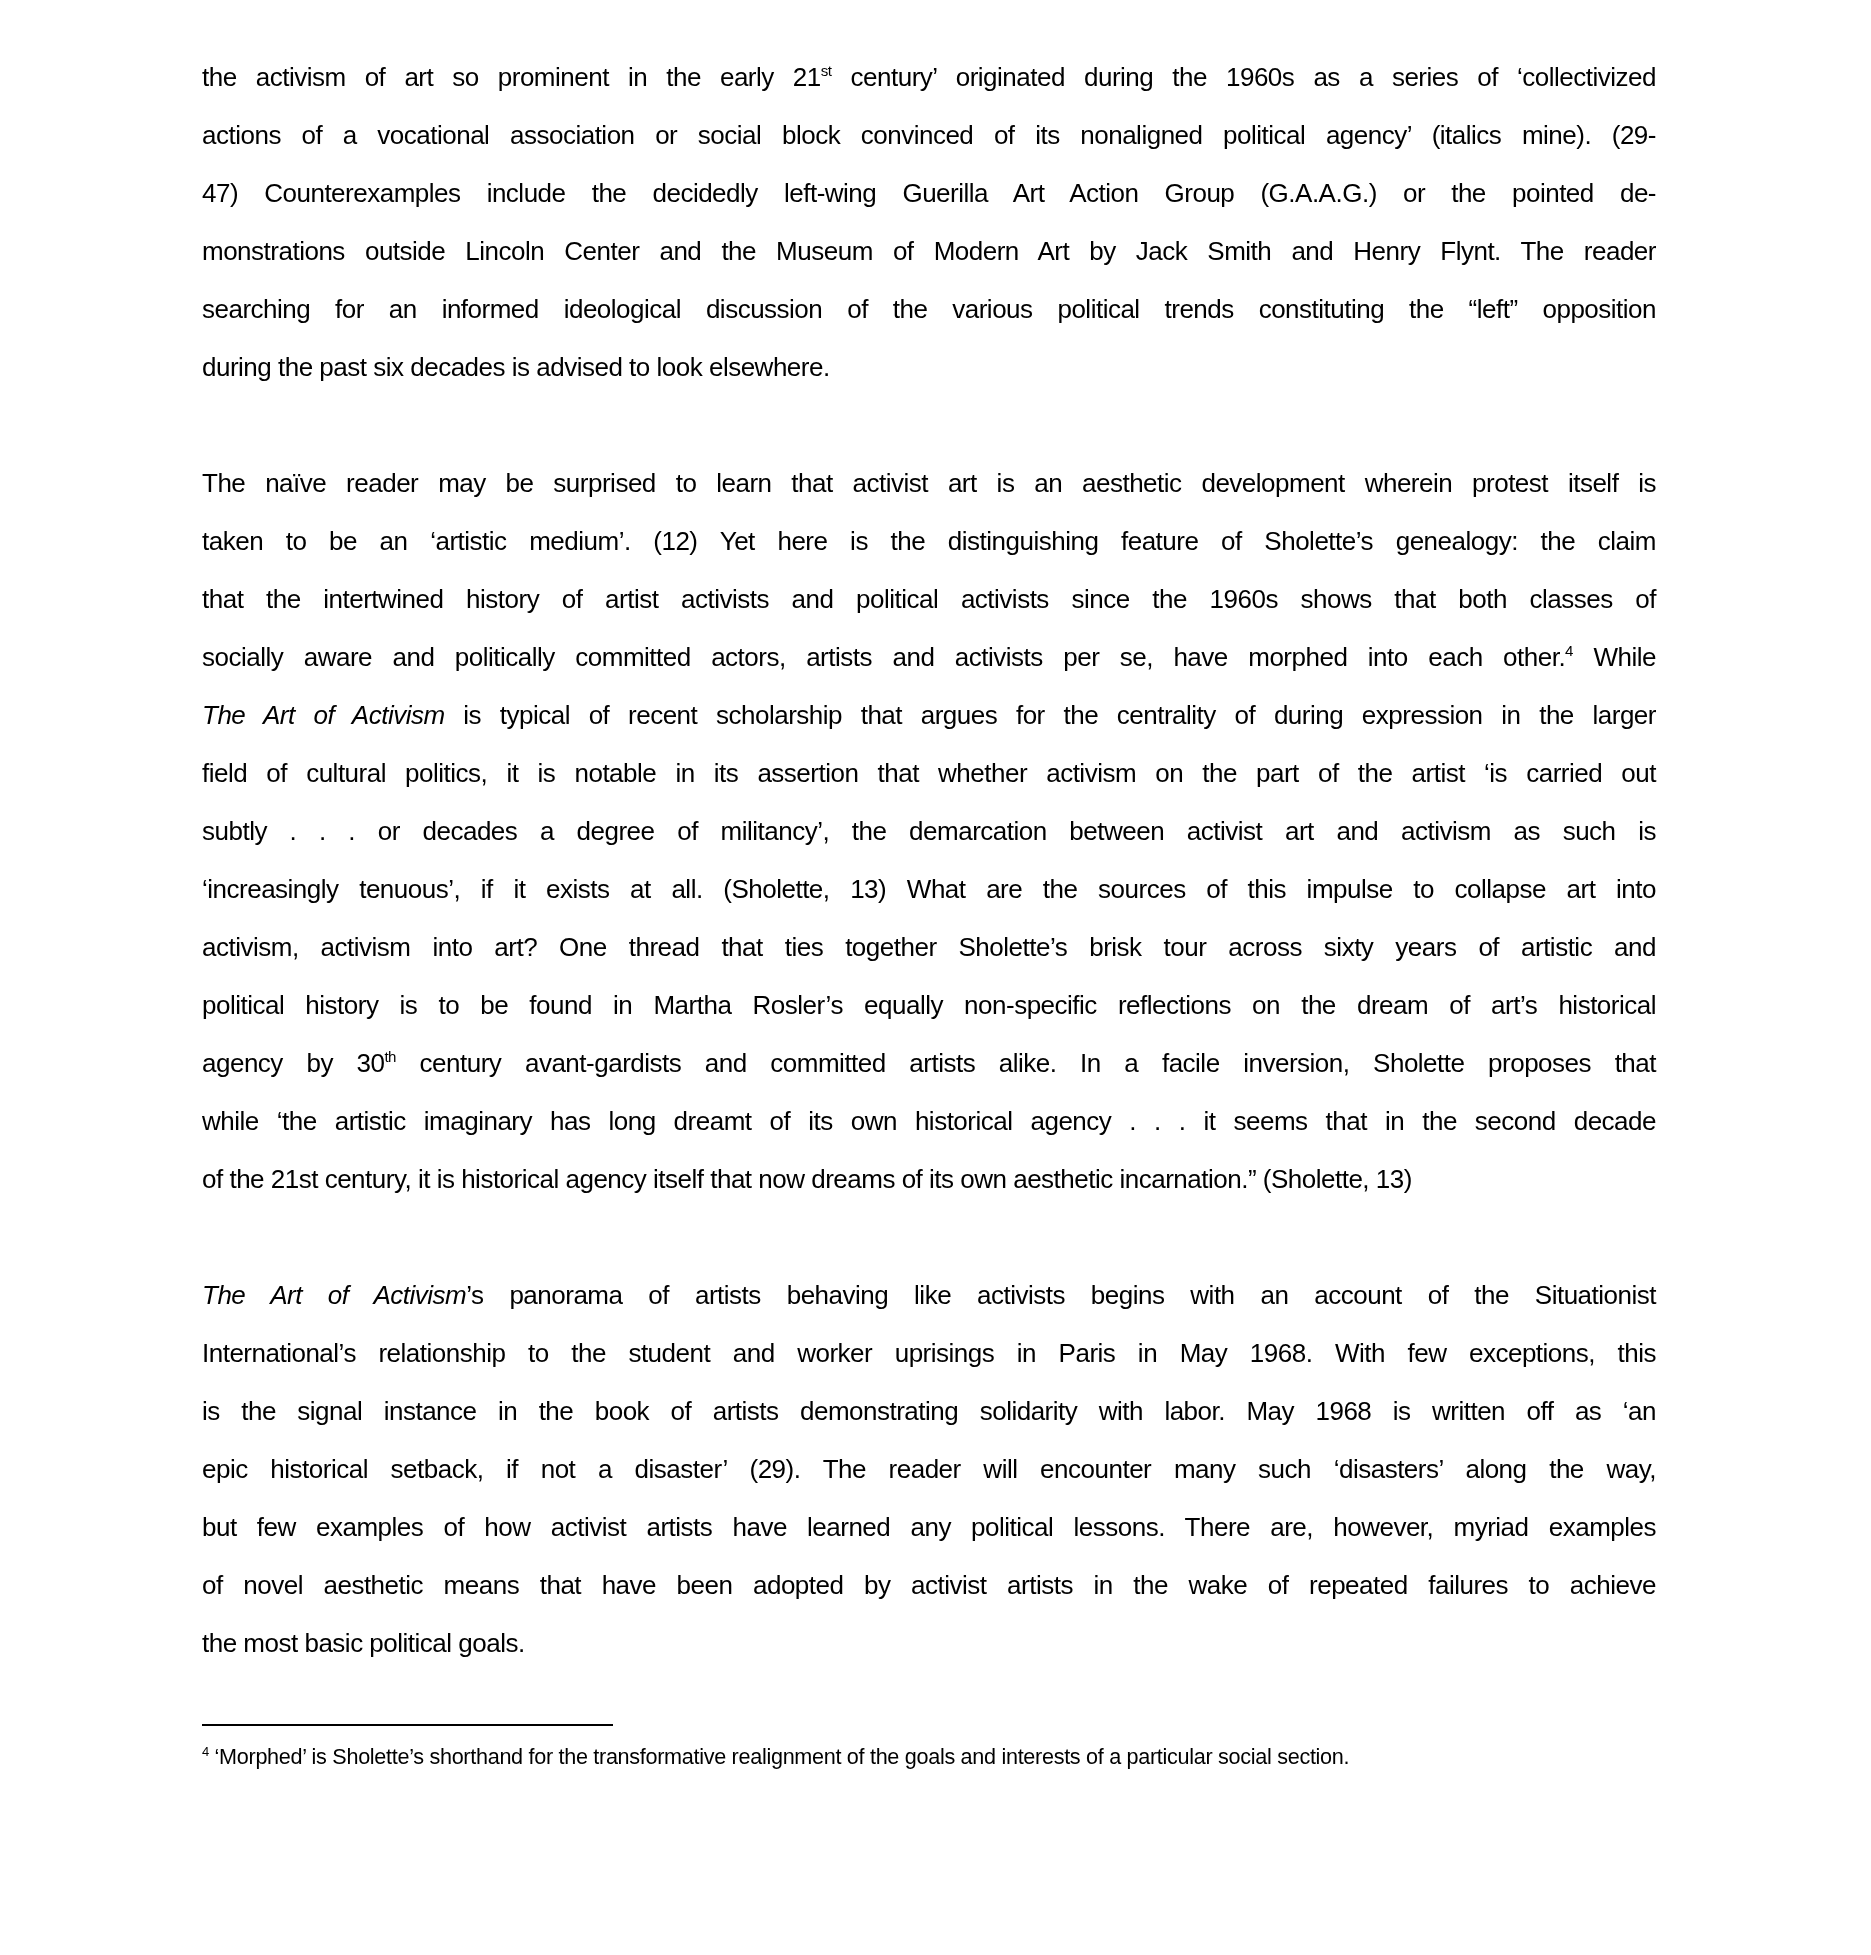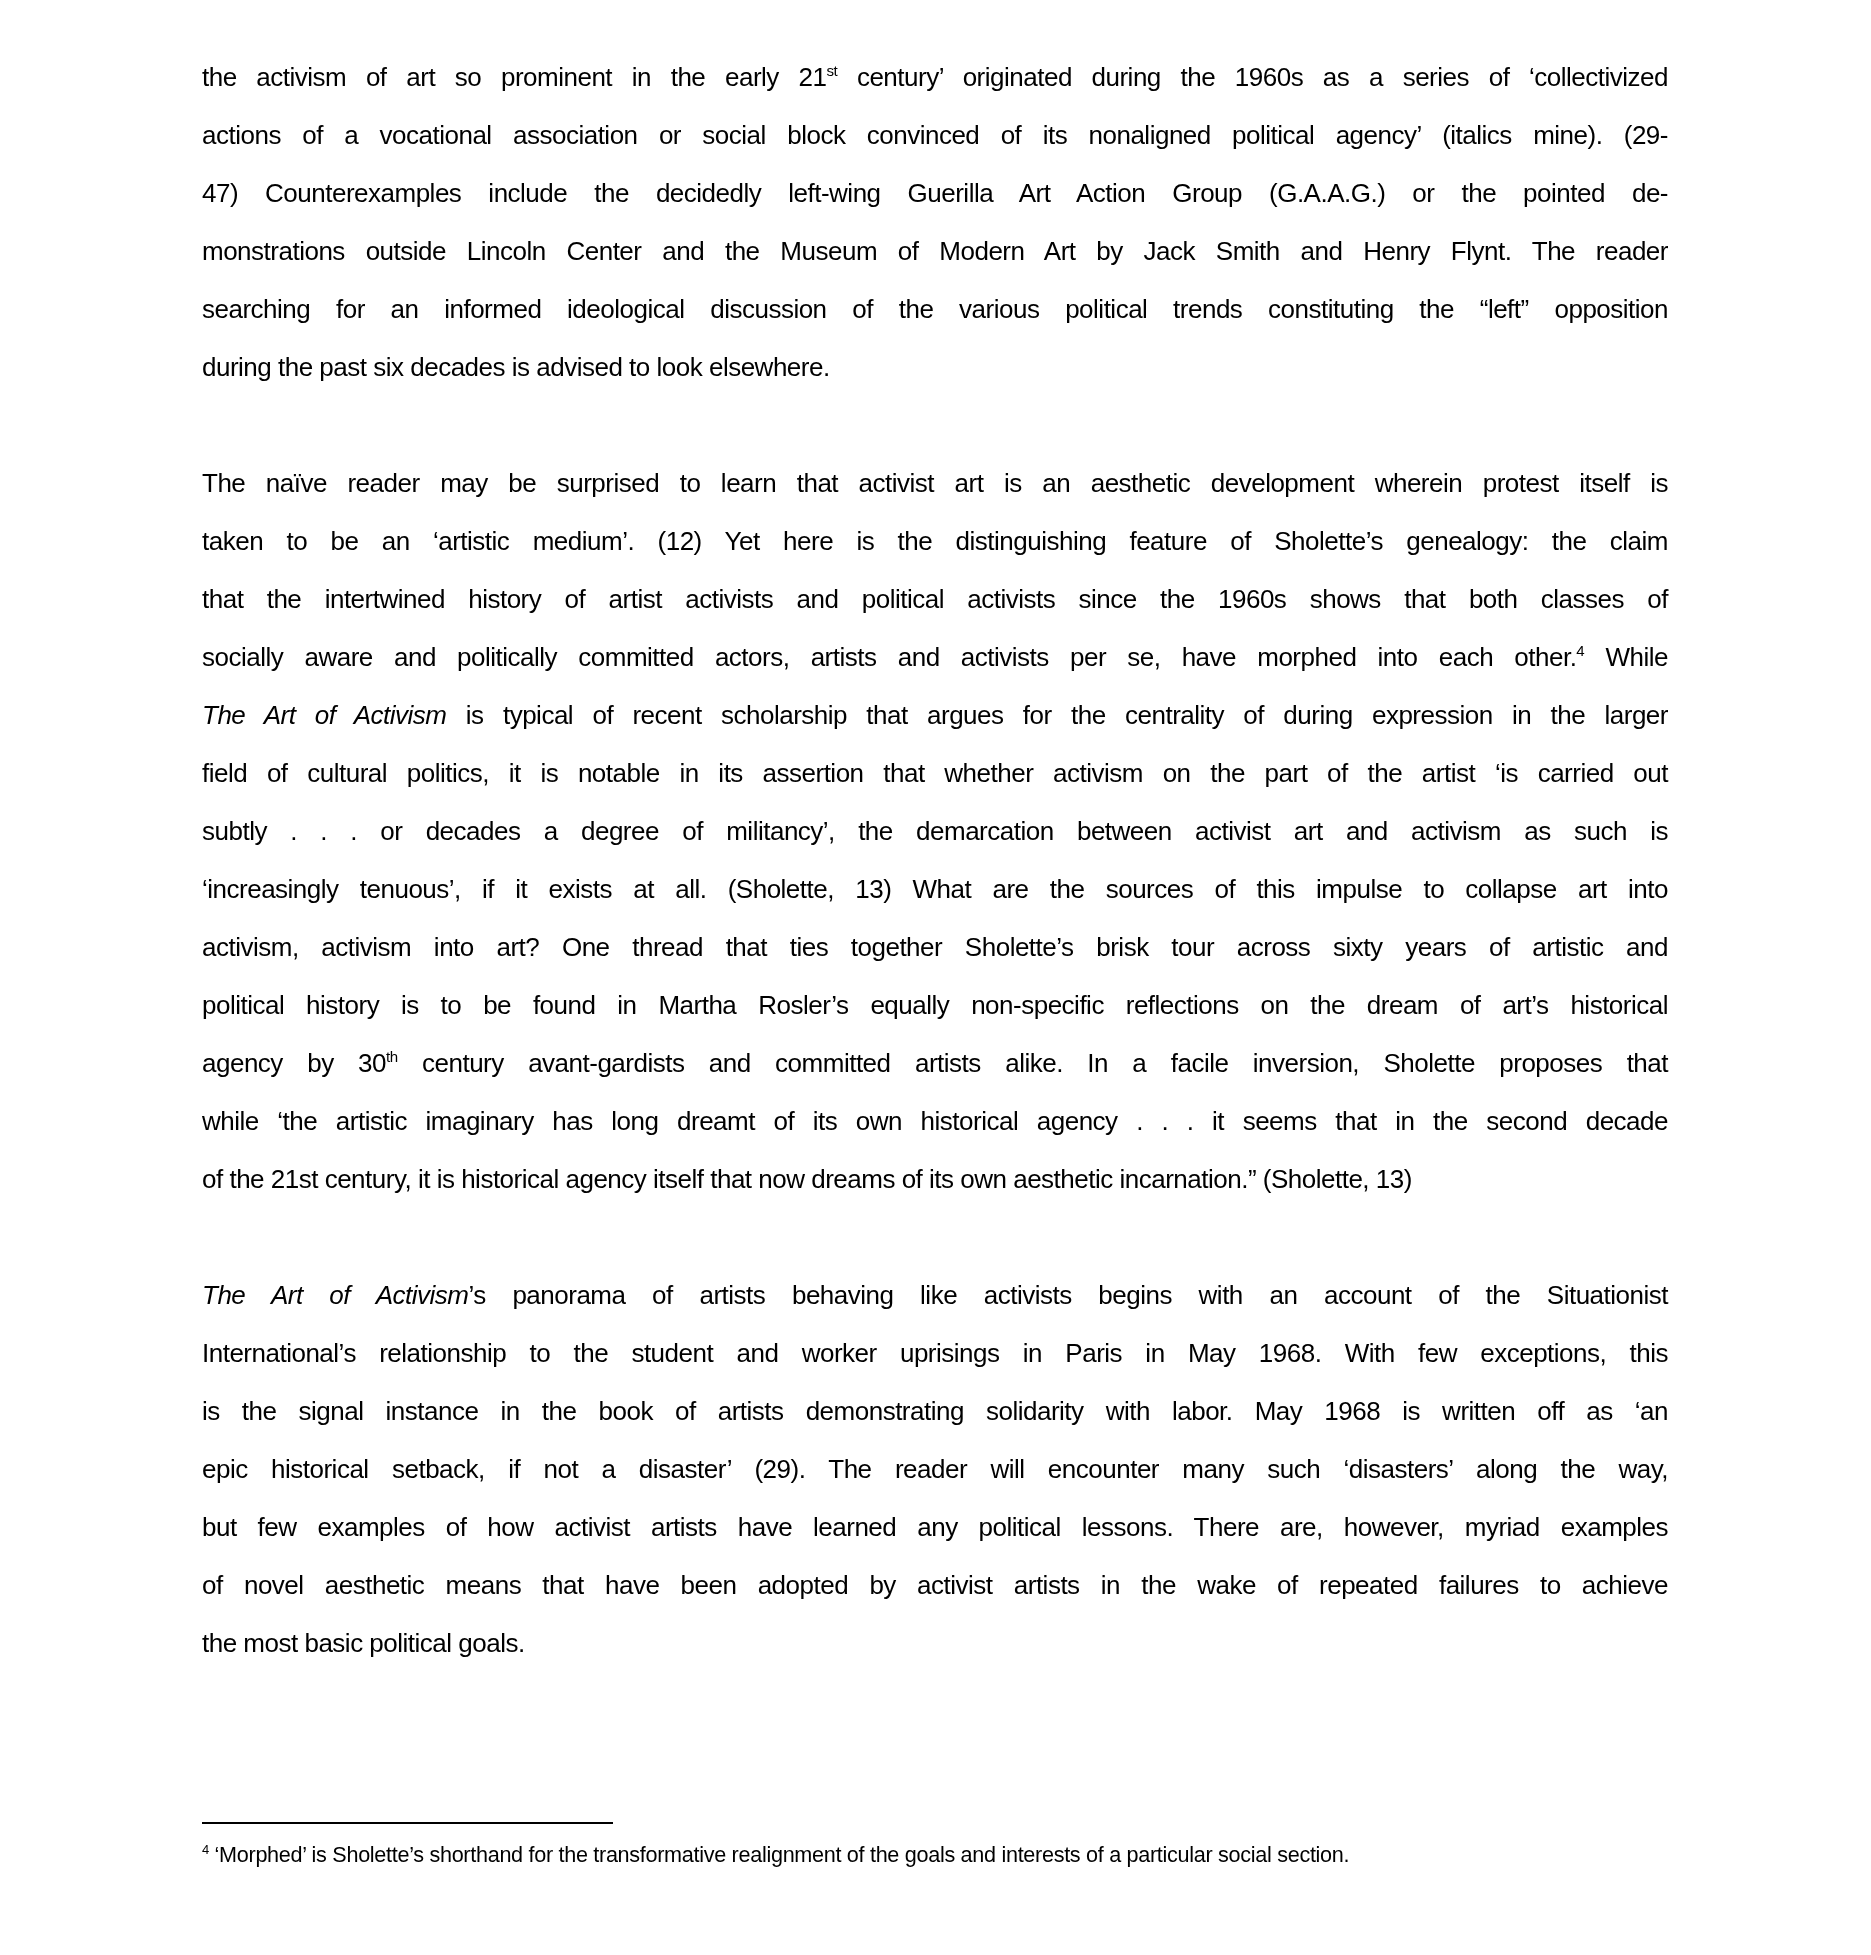--- a/index.html
+++ b/index.html
@@ -15,21 +15,21 @@
     overflow:hidden;
     font-family:"Liberation Sans", sans-serif;
     color:var(--text-color);
   }
   .body-text{
     position:absolute;
     left:202px;
     top:48px;
     width:1470px;
   }
-  .para{margin:0 4px 58px 0;}
+  .para{margin:0 16px 58px 0;}
   .para:last-child{margin-bottom:0;}
   .line{
     font-size:26px;
     line-height:58px;
     letter-spacing:-0.5px;
     text-align:justify;
     text-align-last:justify;
   }
   .line.last{
     text-align:left;
@@ -38,21 +38,21 @@
   }
   .sup{
     vertical-align:super;
     font-size:58%;
     line-height:0;
   }
   .it{font-style:italic;}
   .footnote-area{
     position:absolute;
     left:202px;
-    top:1822px;
+    top:1724px;
     width:1470px;
   }
   .footnote-separator{
     width:411px;
     height:2px;
     background:var(--text-color);
   }
   .footnote-text{
     margin:16px 0 0 0;
     font-size:21.6px;

